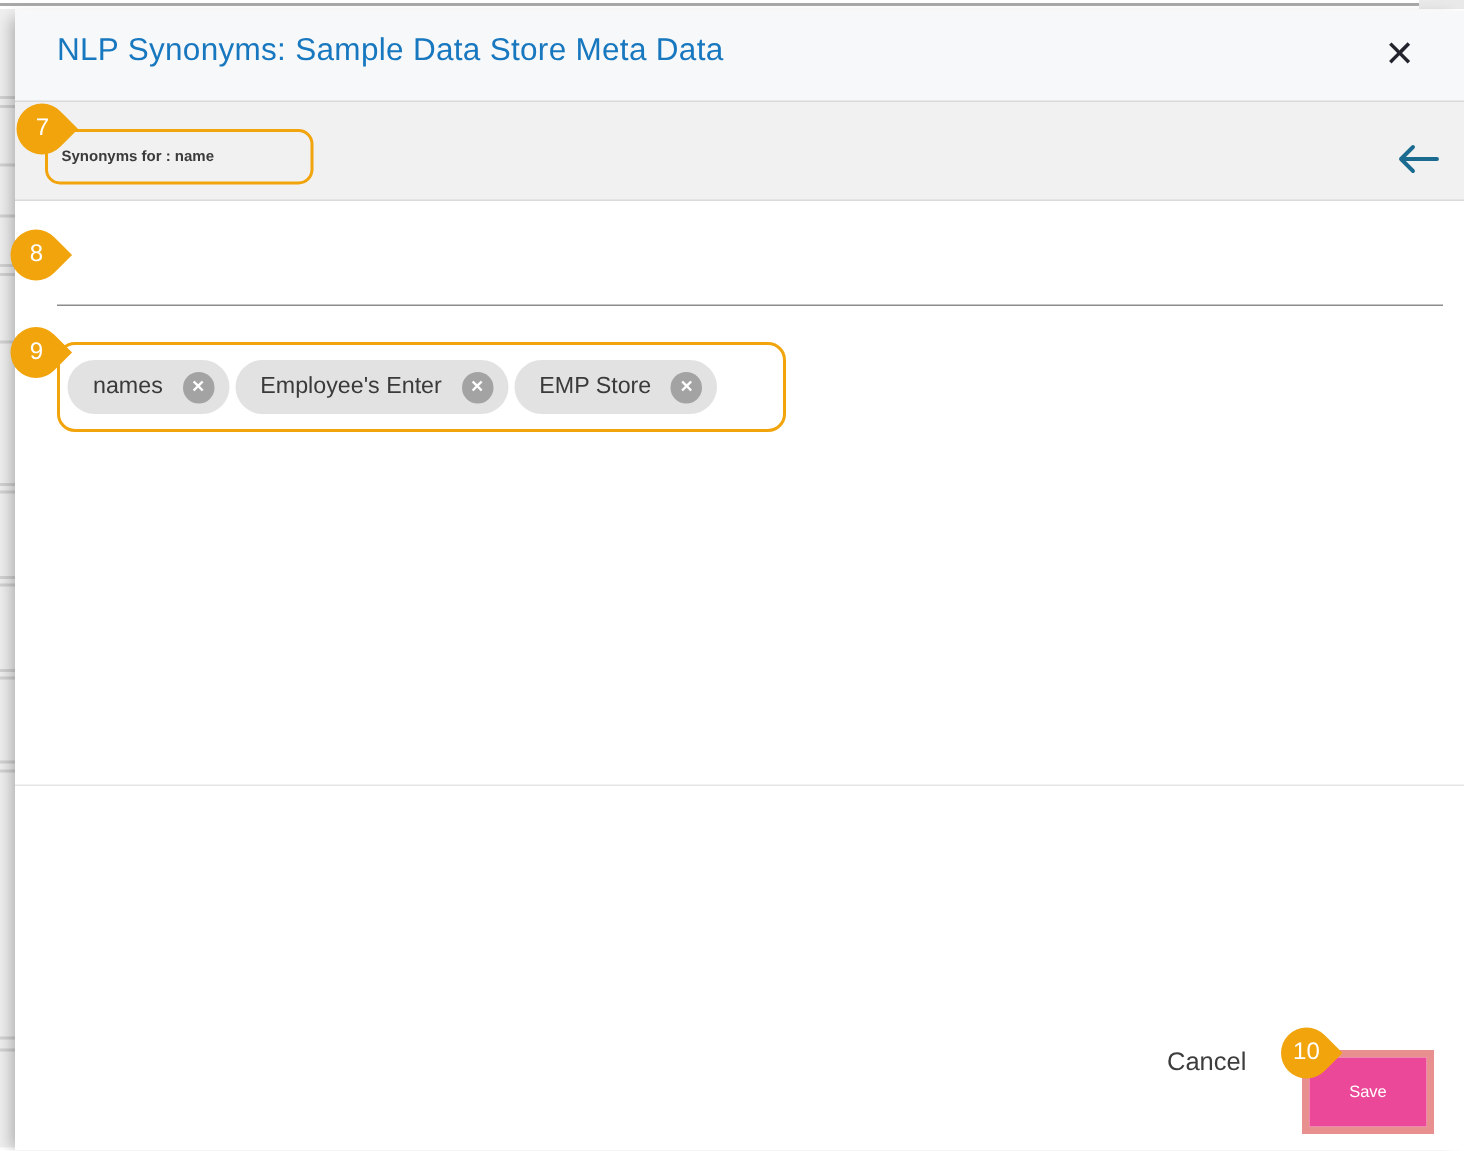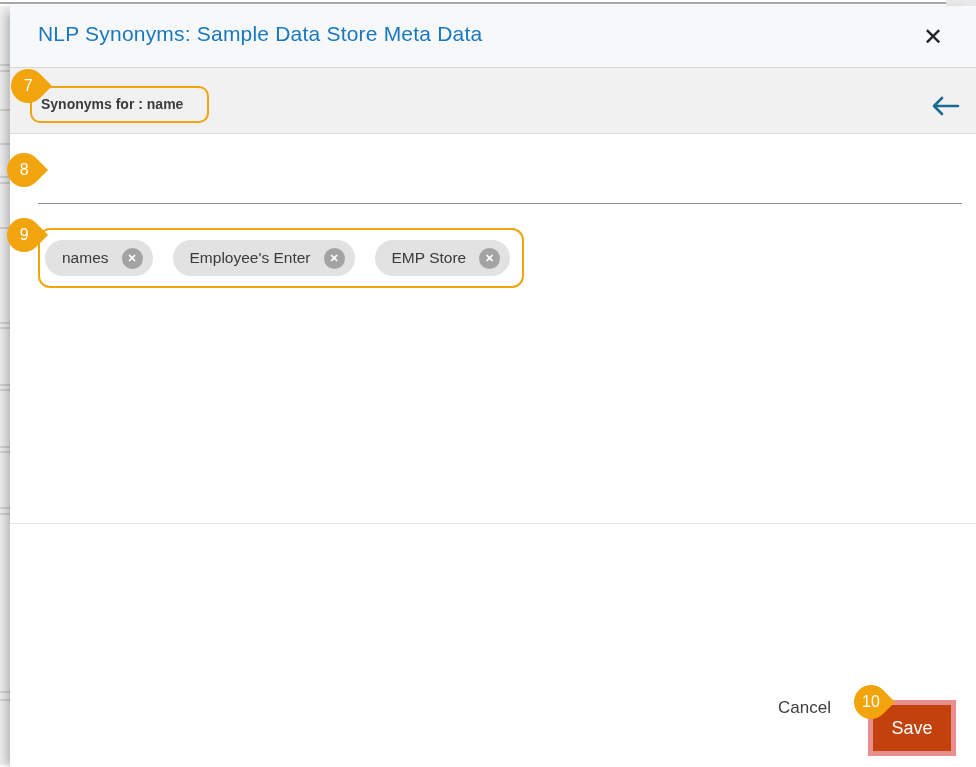--- a/index.html
+++ b/index.html
@@ -33,30 +33,30 @@
   }
   .subheader{
     position:absolute;left:0;top:61px;width:100%;height:66px;background:#f1f1f2;
     border-bottom:1px solid #dadada;box-sizing:border-box;
   }
   .back-btn{position:absolute;right:16px;top:26px;background:none;border:none;padding:0;cursor:pointer;line-height:0;}
 
   
   .hl-box{position:absolute;border:2px solid #f1a40b;border-radius:10px;box-sizing:border-box;background:transparent;}
   .box7{left:20px;top:79px;width:179px;height:37px;}
-  .subheader-label{display:block;line-height:33px;padding-left:9px;font-size:14px;font-weight:700;color:#3b3b3b;white-space:nowrap;}
+  .subheader-label{display:block;line-height:33px;padding-left:9px;font-size:10px;font-weight:700;color:#3b3b3b;white-space:nowrap;}
   .box8{left:20px;top:153px;width:294px;height:41px;}
   .syn-input{
     width:100%;height:100%;border:none;outline:none;background:transparent;box-sizing:border-box;
     padding:0 0 0 10px;font-family:"Liberation Sans", sans-serif;font-size:15px;color:#3f3f3f;
   }
   .syn-input::placeholder{color:#9da2a6;opacity:1;}
   .input-underline{position:absolute;left:28px;top:196px;width:924px;height:1px;background:#8c8c8c;}
   .box9{left:28px;top:221px;width:486px;height:60px;border-radius:12px;}
-  .chips{display:flex;align-items:center;height:100%;padding-left:5px;gap:20px;}
+  .chips{display:flex;align-items:center;height:100%;padding-left:5px;gap:4px;}
   .chip{
     display:inline-flex;align-items:center;gap:13px;height:36px;padding:0 10px 0 17px;
     background:#e2e2e2;border-radius:18px;white-space:nowrap;
   }
   .chip-label{font-size:15.5px;color:#3a3a3a;}
   .chip-x{
     width:21px;height:21px;border-radius:50%;background:#a3a3a3;border:none;padding:0;cursor:pointer;
     display:flex;align-items:center;justify-content:center;
   }
   .chip-x-glyph{color:#ffffff;font-size:11px;font-weight:700;line-height:1;}
@@ -66,22 +66,22 @@
   
   .cancel-btn{
     position:absolute;left:768px;top:691px;background:none;border:none;padding:0;cursor:pointer;
     font-family:"Liberation Sans", sans-serif;font-size:17px;color:#3d3d3d;
   }
   .save-highlight{
     position:absolute;left:858px;top:693px;width:88px;height:56px;box-sizing:border-box;
     border:5px solid #e89090;background:#e89090;
   }
   .save-btn{
-    width:100%;height:100%;border:none;background:#c2410c;color:#ffffff;cursor:pointer;
-    font-family:"Liberation Sans", sans-serif;font-size:18px;
+    width:100%;height:100%;border:none;background:#ec4899;color:#ffffff;cursor:pointer;
+    font-family:"Liberation Sans", sans-serif;font-size:11px;
   }
 
   
   .badge{
     position:absolute;width:34px;height:34px;background:#f1a40b;
     border-radius:50% 0 50% 50%;transform:rotate(45deg);
     display:flex;align-items:center;justify-content:center;z-index:5;
   }
   .badge span{transform:rotate(-45deg);color:#ffffff;font-size:16px;line-height:1;}
   .b7{left:1px;top:62px;}

